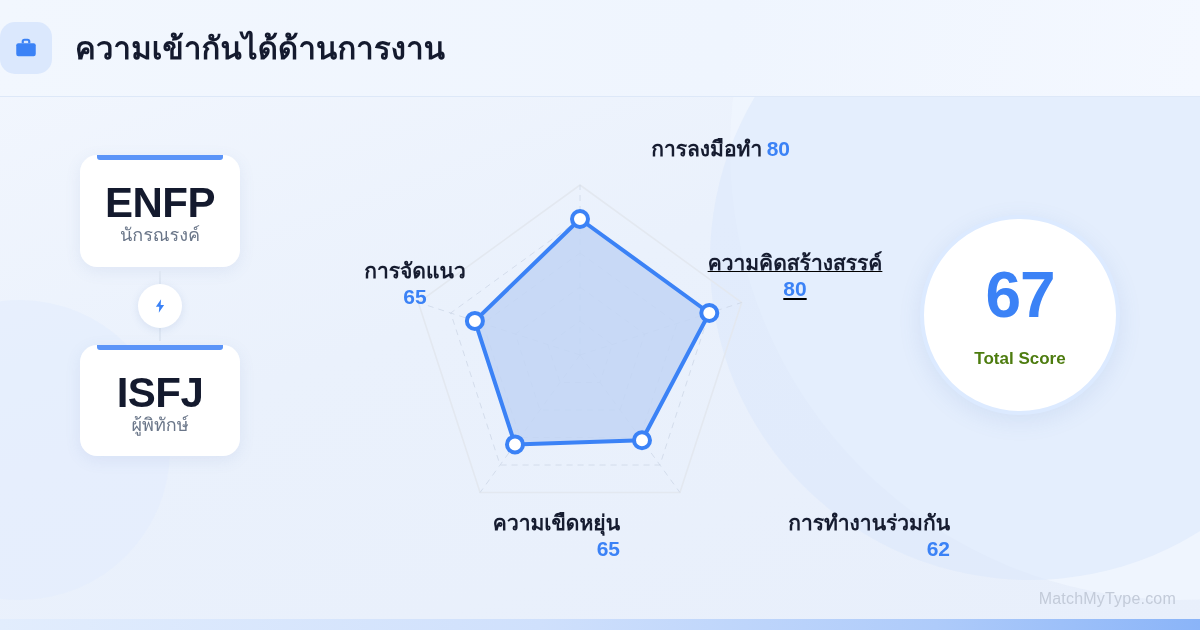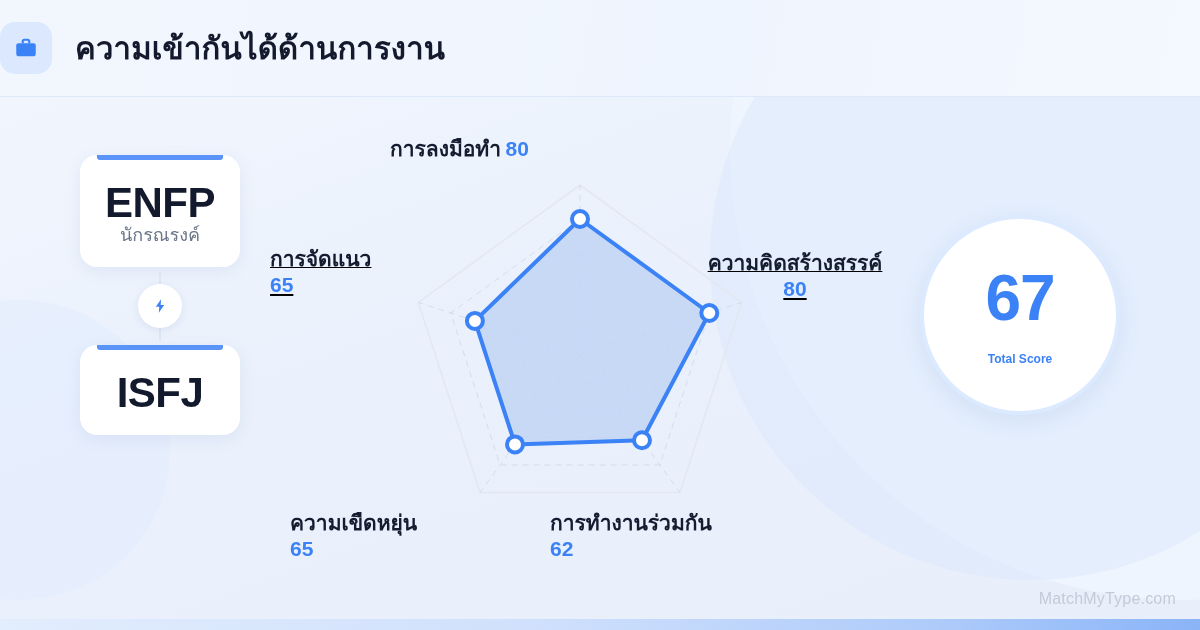--- a/index.html
+++ b/index.html
@@ -134,42 +134,42 @@
   #radar {
     position:absolute;
     left:300px; top:110px;
     width:580px; height:480px;
     z-index:4;
   }
   #radar svg { display:block; }
 
   .axis-label {
     position:absolute;
-    text-align:left;
+    text-align:right;
     line-height:1.22;
     white-space:nowrap;
   }
   .axis-label .lbl {
     font-size:21px;
     font-weight:bold;
     color:#161c30;
   }
   .axis-label .val {
     font-size:21px;
     font-weight:bold;
     color:#3b82f6;
   }
   .axis-label.stacked .val { display:block; }
 
   
   #lbl-top    { left:90px;  top:26px;  width:400px; }
   #lbl-right  { left:330px; top:140px; width:330px; text-align:center;text-decoration:underline; }
   #lbl-bottomright { left:250px; top:400px; width:400px; }
   #lbl-bottomleft  { left:-10px; top:400px; width:330px; }
-  #lbl-left   { left:-30px; top:136px; width:290px; text-align:left;text-decoration:underline; }
+  #lbl-left   { left:-30px; top:148px; width:290px; text-align:center; }
 
   
   #score-area {
     position:absolute;
     left:920px; top:215px;
     width:200px;
     z-index:4;
   }
   .score-circle {
     width:200px; height:200px;
@@ -182,23 +182,23 @@
   }
   .score-num {
     font-size:64px;
     font-weight:bold;
     color:#3b82f6;
     line-height:1;
     letter-spacing:-1px;
   }
   .score-caption {
     margin-top:23px;
-    font-size:12px;
-    font-weight:bold;
-    color:#3b82f6;
+    font-size:17px;
+    font-weight:bold;
+    color:#4d7c0f;
     line-height:1;
   }
   .tier-badge {
     margin:41px auto 0;
     width:120px; height:52px;
     border-radius:26px;
     background:linear-gradient(100deg,#a6c8fb 0%,#7fb0fa 45%,#4b8df6 100%);
     box-shadow:0 4px 14px rgba(90,140,230,0.22);
     display:flex; align-items:center; justify-content:center;
     color:#ffffff;
@@ -259,20 +259,21 @@
       <div class="bolt-circle">
         <svg width="16" height="16" viewBox="0 0 24 24" aria-hidden="true">
           <path d="M13.6 2 5.8 13.2h5.1L10.2 22l8-11.5h-5.2z" fill="#3b82f6"></path>
         </svg>
       </div>
     </div>
 
     <div class="type-card">
       <div class="accent"></div>
       <div class="type-code">ISFJ</div>
+      <div class="type-name">ผู้พิทักษ์</div>
     </div>
 
   </div>
 
   <div id="radar">
 
     <svg id="radar-svg" width="580" height="480" viewBox="0 0 580 480">
       <g id="radar-grid">
           <polygon points="280.0,211.0 312.3,234.5 300.0,272.5 260.0,272.5 247.7,234.5" fill="none" stroke="#ccd6e6" stroke-width="1" stroke-dasharray="6 5" opacity="0.75"></polygon>
           <polygon points="280.0,177.0 344.7,224.0 320.0,300.0 240.0,300.0 215.3,224.0" fill="none" stroke="#ccd6e6" stroke-width="1" stroke-dasharray="6 5" opacity="0.75"></polygon>

